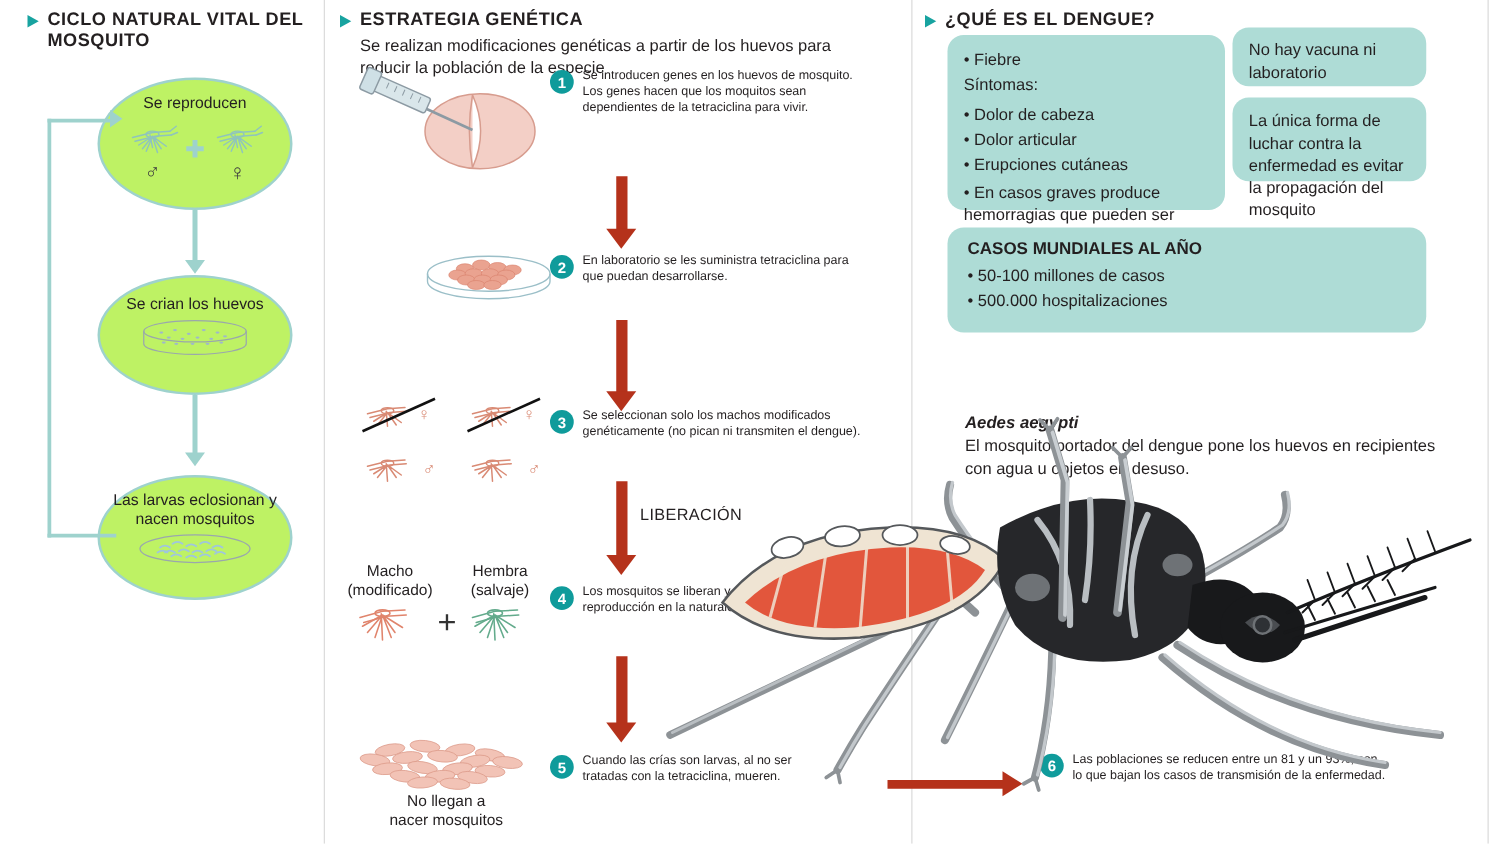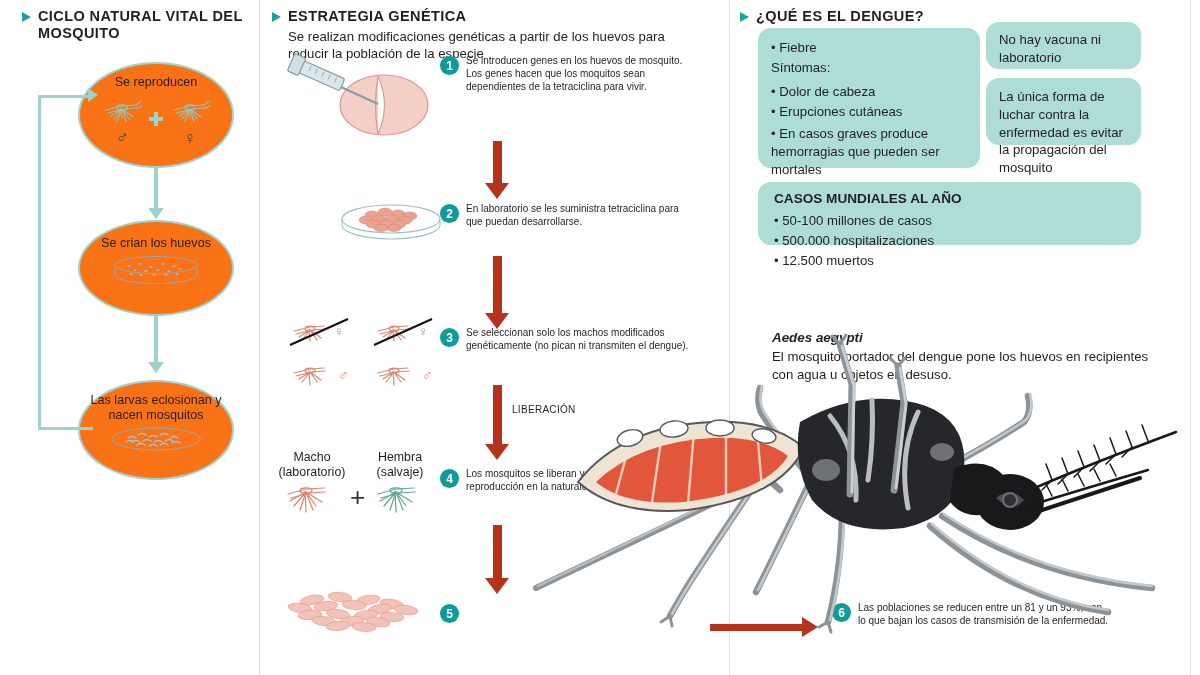--- a/index.html
+++ b/index.html
@@ -29,21 +29,21 @@
     font-size:14.5px;font-weight:bold;letter-spacing:.4px;
     line-height:1.18;color:#231f20;text-transform:uppercase;
   }
   .sec-sub{
     font-size:13.2px;line-height:1.3;color:#231f20;
   }
 
   
   .oval{
     position:absolute;border:2.6px solid #9ed2cd;border-radius:50%;
-    background:#f97316;box-sizing:border-box;
+    background:#bef264;box-sizing:border-box;
     display:flex;flex-direction:column;align-items:center;
   }
   .oval-label{
     font-size:12.6px;text-align:center;line-height:1.18;color:#231f20;
   }
   .cyc-arrow-v{position:absolute;background:#9ed2cd;width:4px;}
   .cyc-head{
     position:absolute;width:0;height:0;
     border-left:8px solid transparent;border-right:8px solid transparent;
     border-top:11px solid #9ed2cd;
@@ -80,21 +80,21 @@
     display:flex;align-items:center;justify-content:center;
     margin-top:1px;line-height:1;
   }
   .step-txt{font-size:10px;line-height:1.29;color:#231f20;}
 
   .cap{
     position:absolute;font-size:12.4px;line-height:1.2;
     text-align:center;color:#231f20;
   }
   .lib-label{
-    position:absolute;font-size:10px;letter-spacing:.3px;color:#231f20;
+    position:absolute;font-size:13px;letter-spacing:.3px;color:#231f20;
   }
 
   
   .panel{
     position:absolute;background:#aedcd6;border-radius:13px;
     box-sizing:border-box;padding:10px 13px;
   }
   .panel-title{font-size:13.6px;font-weight:bold;line-height:1.25;margin-bottom:3px;}
   .panel-line{font-size:13.2px;line-height:1.52;}
   .panel-txt{font-size:13.2px;line-height:1.35;}
@@ -334,21 +334,21 @@
     <div class="num">3</div>
     <div class="step-txt">Se seleccionan solo los machos modificados genéticamente (no pican ni transmiten el dengue).</div>
   </div>
 
   <div class="r-shaft" style="left:493px;top:385px;height:62px;"></div>
   <div class="r-head" style="left:485px;top:444px;"></div>
   <div class="lib-label" style="left:512px;top:404px;">LIBERACIÓN</div>
 
   <div class="cap" style="left:277px;top:450px;width:70px;">
     <span>Macho</span><br>
-    <span>(laboratorio)</span>
+    <span>(modificado)</span>
   </div>
   <div class="cap" style="left:365px;top:450px;width:70px;">
     <span>Hembra</span><br>
     <span>(salvaje)</span>
   </div>
 
   <div class="abs" style="left:282px;top:476px;">
     <svg width="160" height="48" viewBox="0 0 160 48" aria-hidden="true">
 
       <g stroke="#e0846c" stroke-width="1.25" fill="none" stroke-linecap="round" transform="translate(2,4)">
@@ -396,59 +396,64 @@
         <ellipse cx="86" cy="27" rx="12" ry="4.6" transform="rotate(-7 86 27)"></ellipse>
         <ellipse cx="112" cy="29" rx="12" ry="4.6" transform="rotate(4 112 29)"></ellipse>
         <ellipse cx="44" cy="33" rx="12" ry="4.6" transform="rotate(6 44 33)"></ellipse>
         <ellipse cx="72" cy="33" rx="12" ry="4.6" transform="rotate(-6 72 33)"></ellipse>
         <ellipse cx="98" cy="34" rx="12" ry="4.6" transform="rotate(8 98 34)"></ellipse>
         <ellipse cx="58" cy="38" rx="12" ry="4.4" transform="rotate(-4 58 38)"></ellipse>
         <ellipse cx="84" cy="39" rx="12" ry="4.4" transform="rotate(5 84 39)"></ellipse>
       </g>
     </svg>
   </div>
+  <div class="cap" style="left:282px;top:634px;width:150px;">
+    <span>No llegan a</span><br>
+    <span>nacer mosquitos</span>
+  </div>
 
   <div class="step" style="left:440px;top:603px;width:230px;">
     <div class="num">5</div>
+    <div class="step-txt">Cuando las crías son larvas, al no ser tratadas con la tetraciclina, mueren.</div>
   </div>
 
   <div class="r-shaft-h" style="left:710px;top:624px;width:95px;"></div>
   <div class="r-head-h" style="left:802px;top:617px;"></div>
 
   <div class="step" style="left:832px;top:602px;width:280px;">
     <div class="num">6</div>
     <div class="step-txt">Las poblaciones se reducen entre un 81 y un 93%, con lo que bajan los casos de transmisión de la enfermedad.</div>
   </div>
 
   <div class="abs sec-head" style="left:740px;top:8px;width:300px;">
     <div class="tri"></div>
     <div class="sec-title">¿QUÉ ES EL DENGUE?</div>
   </div>
 
   <div class="panel" style="left:758px;top:28px;width:222px;height:140px;">
     <div class="panel-line">• Fiebre</div>
     <div class="panel-line" style="margin-bottom:4px;">Síntomas:</div>
     <div class="panel-line">• Dolor de cabeza</div>
+    <div class="panel-line">• Dolor articular</div>
     <div class="panel-line">• Erupciones cutáneas</div>
     <div class="panel-txt" style="margin-top:3px;">• En casos graves produce hemorragias que pueden ser mortales</div>
   </div>
 
   <div class="panel" style="left:986px;top:22px;width:155px;height:47px;padding-top:9px;">
     <div class="panel-txt">No hay vacuna ni laboratorio</div>
   </div>
 
   <div class="panel" style="left:986px;top:78px;width:155px;height:67px;">
     <div class="panel-txt">La única forma de luchar contra la enfermedad es evitar la propagación del mosquito</div>
   </div>
 
-  <div class="panel" style="left:758px;top:182px;width:383px;height:63px;padding:9px 16px;">
+  <div class="panel" style="left:758px;top:182px;width:383px;height:84px;padding:9px 16px;">
     <div class="panel-title">CASOS MUNDIALES AL AÑO</div>
     <div class="panel-line">• 50-100 millones de casos</div>
     <div class="panel-line">• 500.000 hospitalizaciones</div>
-    <div class="panel-line">• 12.500 muertos</div>
   </div>
 
   <div class="abs" style="left:772px;top:308px;width:400px;margin-top:21px;">
     <div class="sci-name">Aedes aegypti</div>
     <div class="sci-desc" style="margin-top:2px;">El mosquito portador del dengue pone los huevos en recipientes con agua u objetos en desuso.</div>
   </div>
 
   <div class="abs" style="left:512px;top:330px;">
     <svg width="680" height="300" viewBox="0 0 680 300" aria-hidden="true">
 

